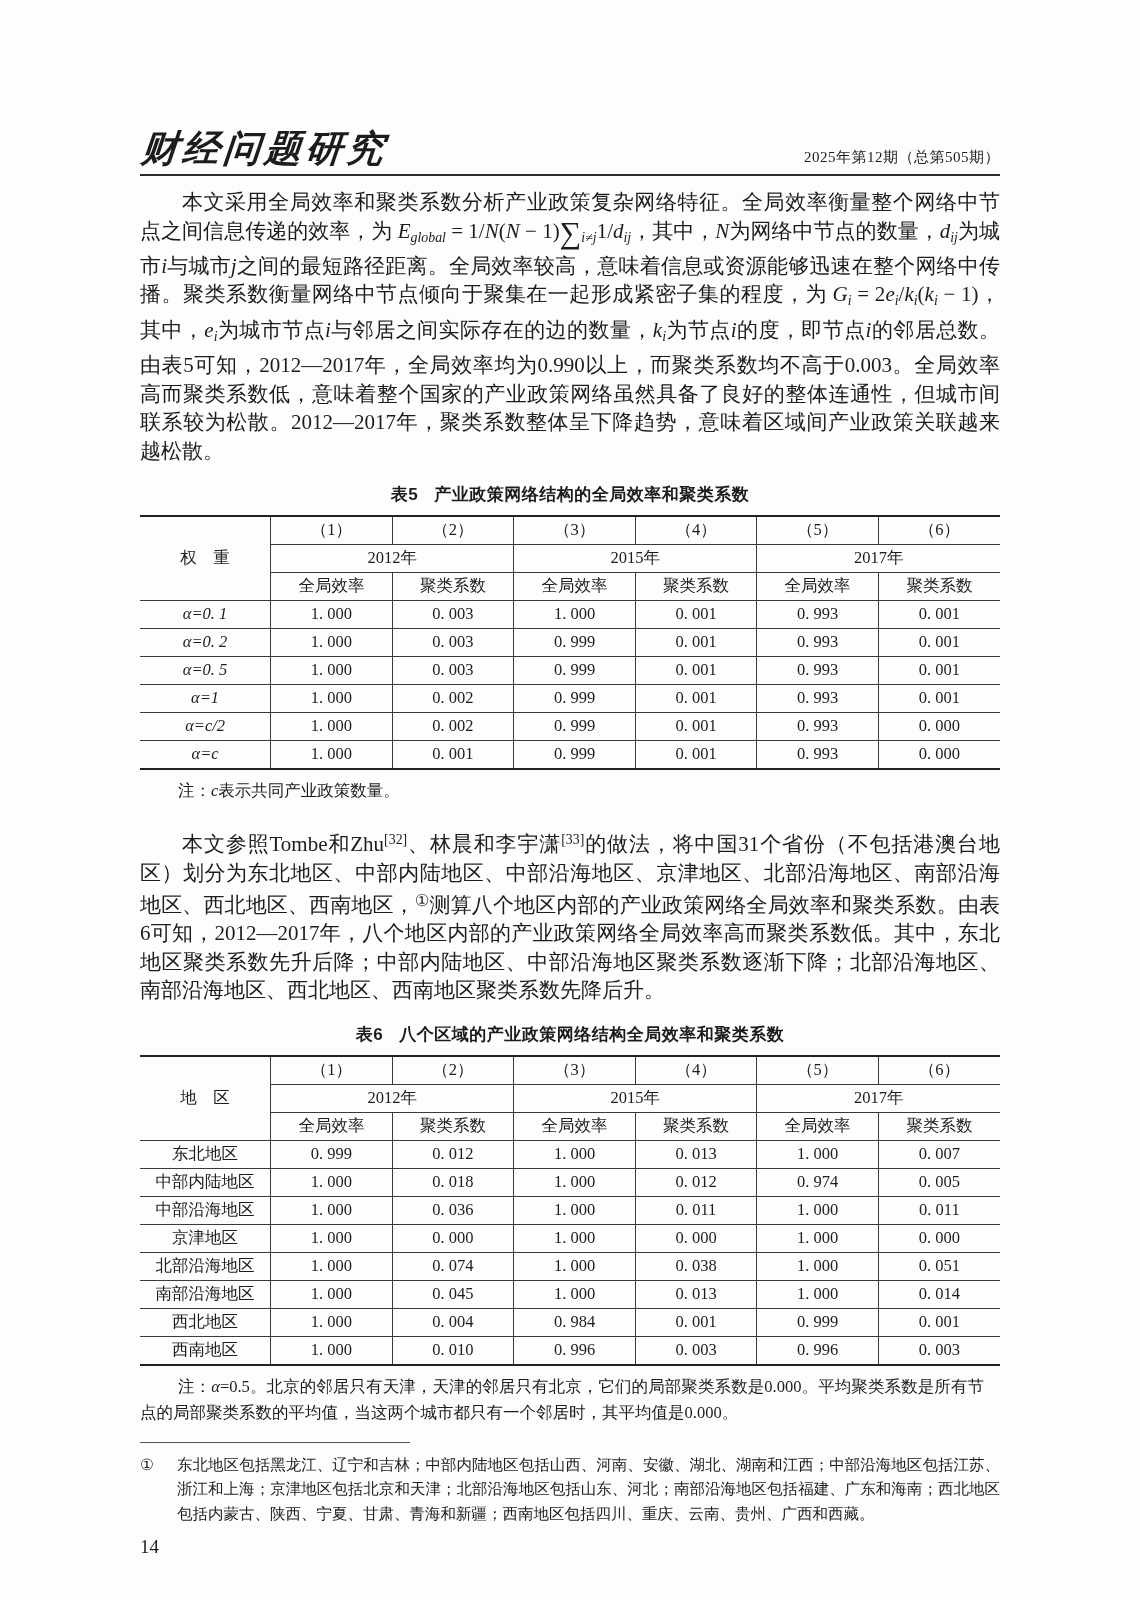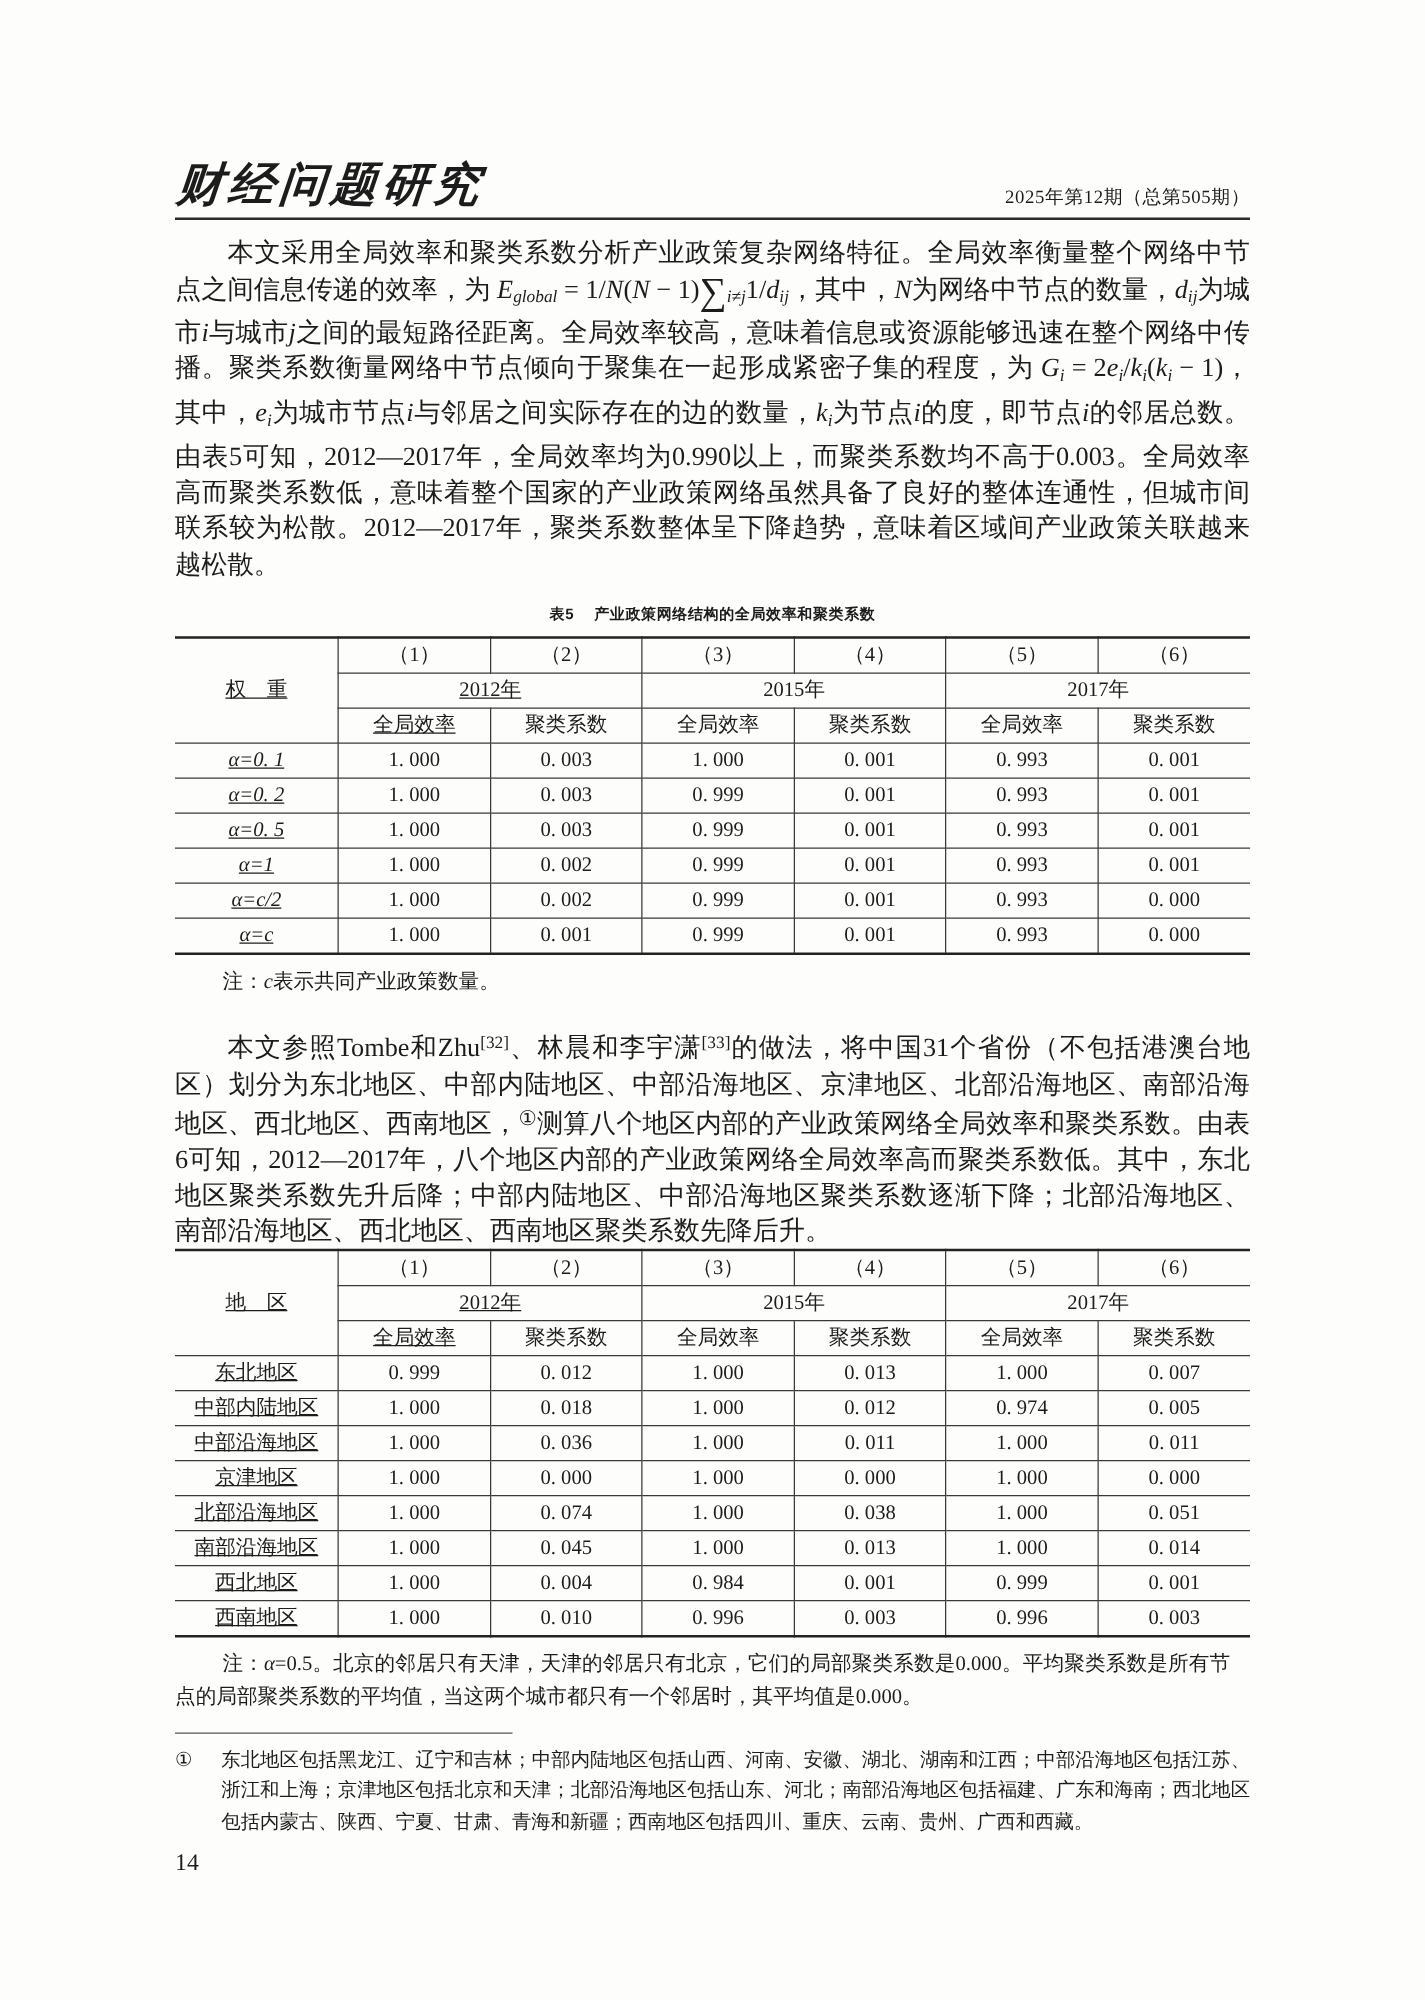--- a/index.html
+++ b/index.html
@@ -19,29 +19,29 @@
   .para{font-size:21px;line-height:28.5px;text-align:justify;margin:0;text-indent:2em;}
   .p1{margin-top:12px;}
   .p2{margin-top:22px;}
   .seg-i{font-style:italic;}
   .seg-sub{font-size:0.66em;vertical-align:-0.28em;}
   .seg-sup{font-size:0.66em;vertical-align:0.5em;}
   .seg-sum{font-size:1.45em;line-height:0;vertical-align:-0.18em;}
   .seg-fn{font-size:0.78em;vertical-align:0.35em;}
   
   .caption{font-family:"Liberation Sans","DejaVu Sans",sans-serif;font-weight:bold;
-           font-size:12px;text-align:center;margin:18px 0 9px 0;letter-spacing:0.5px;}
+           font-size:17px;text-align:center;margin:18px 0 9px 0;letter-spacing:0.5px;}
   .caption .cap-label{margin-right:16px;}
   
   table.paper-table{width:100%;border-collapse:collapse;table-layout:fixed;
         border-top:2.5px solid #222;border-bottom:2.5px solid #222;
         font-size:16.5px;}
   table.paper-table td{border:1px solid #3a3a3a;text-align:center;height:27px;
         padding:0 3px;line-height:1.15;}
-  table.paper-table td:first-child{border-left:none;text-decoration:underline;}
+  table.paper-table td:first-child{border-left:none;}
   table.paper-table td:last-child{border-right:none;}
   table.paper-table tr:first-child td{border-top:none;}
   table.paper-table tr:last-child td{border-bottom:none;}
   td.rowlabel-math{font-style:italic;}
   
   .tnote{font-size:16.5px;line-height:26px;margin:8px 16px 0 0;text-indent:38px;text-align:justify;}
   
   .fn-divider{width:270px;height:0;border-top:1.5px solid #555;margin:16px 0 10px 0;}
   .footnote{font-size:15.5px;line-height:24.5px;text-align:justify;margin:0;padding-left:37px;}
   .fn-marker{display:inline-block;width:37px;margin-left:-37px;}
@@ -150,20 +150,23 @@
       <td>0. 993</td>
       <td>0. 000</td>
     </tr>
   </tbody>
     </table>
 
   <p class="tnote"><span>注：</span><span class="seg-i">c</span><span>表示共同产业政策数量。</span></p>
 
   <p class="para p2"><span>本文参照Tombe和Zhu</span><span class="seg-sup">[32]</span><span>、林晨和李宇潇</span><span class="seg-sup">[33]</span><span>的做法，将中国31个省份（不包括港澳台地区）划分为东北地区、中部内陆地区、中部沿海地区、京津地区、北部沿海地区、南部沿海地区、西北地区、西南地区，</span><span class="seg-fn">①</span><span>测算八个地区内部的产业政策网络全局效率和聚类系数。由表6可知，2012—2017年，八个地区内部的产业政策网络全局效率高而聚类系数低。其中，东北地区聚类系数先升后降；中部内陆地区、中部沿海地区聚类系数逐渐下降；北部沿海地区、南部沿海地区、西北地区、西南地区聚类系数先降后升。</span></p>
 
+  <div class="caption">
+    <span class="cap-label">表6</span><span>八个区域的产业政策网络结构全局效率和聚类系数</span>
+  </div>
 
   <table class="paper-table">
     <colgroup>
       <col style="width:15.2%">
         <col style="width:14.13%">
         <col style="width:14.13%">
       <col style="width:14.13%">
         <col style="width:14.13%">
         <col style="width:14.13%">
         <col style="width:14.15%">

